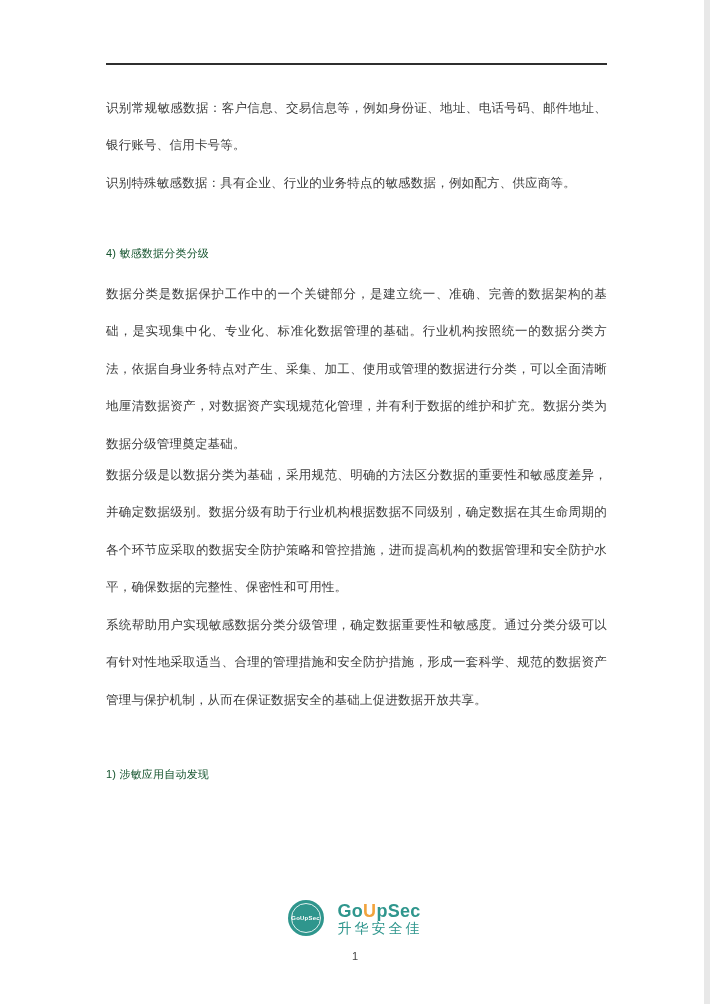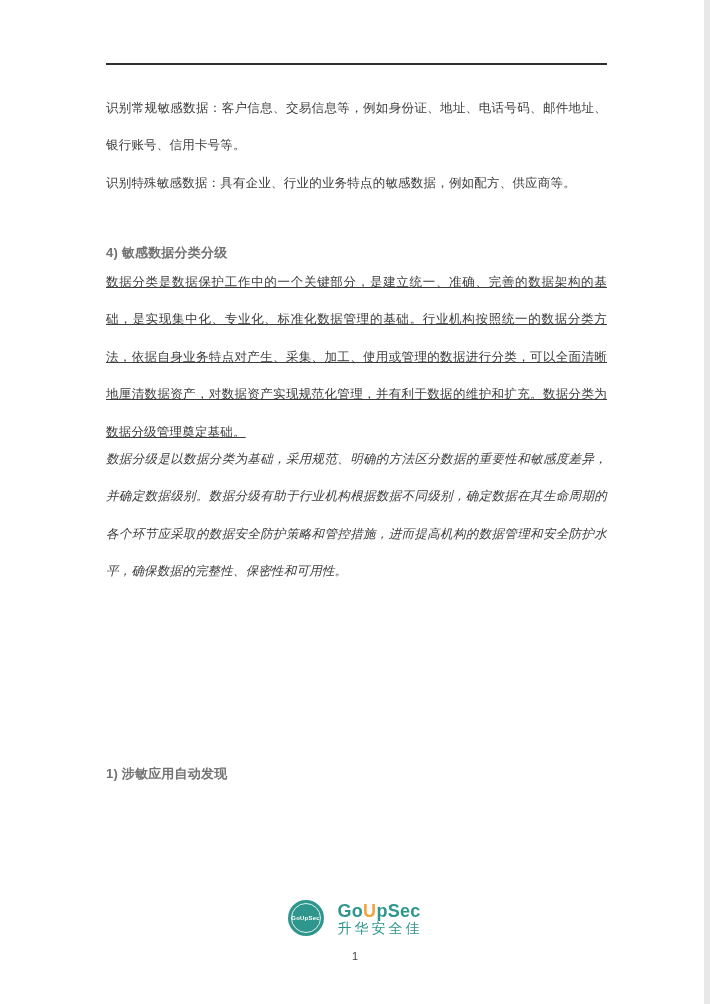--- a/index.html
+++ b/index.html
@@ -24,31 +24,31 @@
     left: 106px;
     width: 501px;
     margin: 0;
     color: #3c3c3c;
     font-size: 12.5px;
     line-height: 37.4px;
     text-align: justify;
     letter-spacing: 0.2px;
   }
   .heading {
-    font-weight: bold;
-    font-size: 13px;
+    font-weight: normal;
+    font-size: 11px;
     line-height: 22px;
-    color: #737373;
+    color: #14532d;
     text-align: left;
   }
   .p1 { top: 90px; }
   .p2 { top: 165px; }
   .h4 { top: 242px; }
-  .p3 { top: 264px; text-decoration: underline; }
-  .p4 { top: 441px; font-style: italic; }
+  .p3 { top: 276px; }
+  .p4 { top: 457px; }
   .p5 { top: 607px; }
   .h5 { top: 763px; }
   .p6 { top: 795px; }
 
   .footer-logo {
     position: absolute;
     left: 0;
     top: 900px;
     width: 710px;
     display: flex;
@@ -112,20 +112,21 @@
 <div class="page">
 
   <div class="header-rule"></div>
 
   <p class="block p1">识别常规敏感数据：客户信息、交易信息等，例如身份证、地址、电话号码、邮件地址、银行账号、信用卡号等。</p>
   <p class="block p2">识别特殊敏感数据：具有企业、行业的业务特点的敏感数据，例如配方、供应商等。</p>
 
   <h3 class="block heading h4">4) 敏感数据分类分级</h3>
   <p class="block p3">数据分类是数据保护工作中的一个关键部分，是建立统一、准确、完善的数据架构的基础，是实现集中化、专业化、标准化数据管理的基础。行业机构按照统一的数据分类方法，依据自身业务特点对产生、采集、加工、使用或管理的数据进行分类，可以全面清晰地厘清数据资产，对数据资产实现规范化管理，并有利于数据的维护和扩充。数据分类为数据分级管理奠定基础。</p>
   <p class="block p4">数据分级是以数据分类为基础，采用规范、明确的方法区分数据的重要性和敏感度差异，并确定数据级别。数据分级有助于行业机构根据数据不同级别，确定数据在其生命周期的各个环节应采取的数据安全防护策略和管控措施，进而提高机构的数据管理和安全防护水平，确保数据的完整性、保密性和可用性。</p>
+  <p class="block p5">系统帮助用户实现敏感数据分类分级管理，确定数据重要性和敏感度。通过分类分级可以有针对性地采取适当、合理的管理措施和安全防护措施，形成一套科学、规范的数据资产管理与保护机制，从而在保证数据安全的基础上促进数据开放共享。</p>
 
   <h3 class="block heading h5">1) 涉敏应用自动发现</h3>
 
   <div class="footer-logo">
     <div class="badge">
       <span class="badge-text">GoUpSec</span>
     </div>
     <div class="logo-words">
       <div class="wordmark"><span class="teal">Go</span><span class="orange">U</span><span class="teal">pSec</span></div>
       <div class="logo-subtitle">升华安全佳</div>

